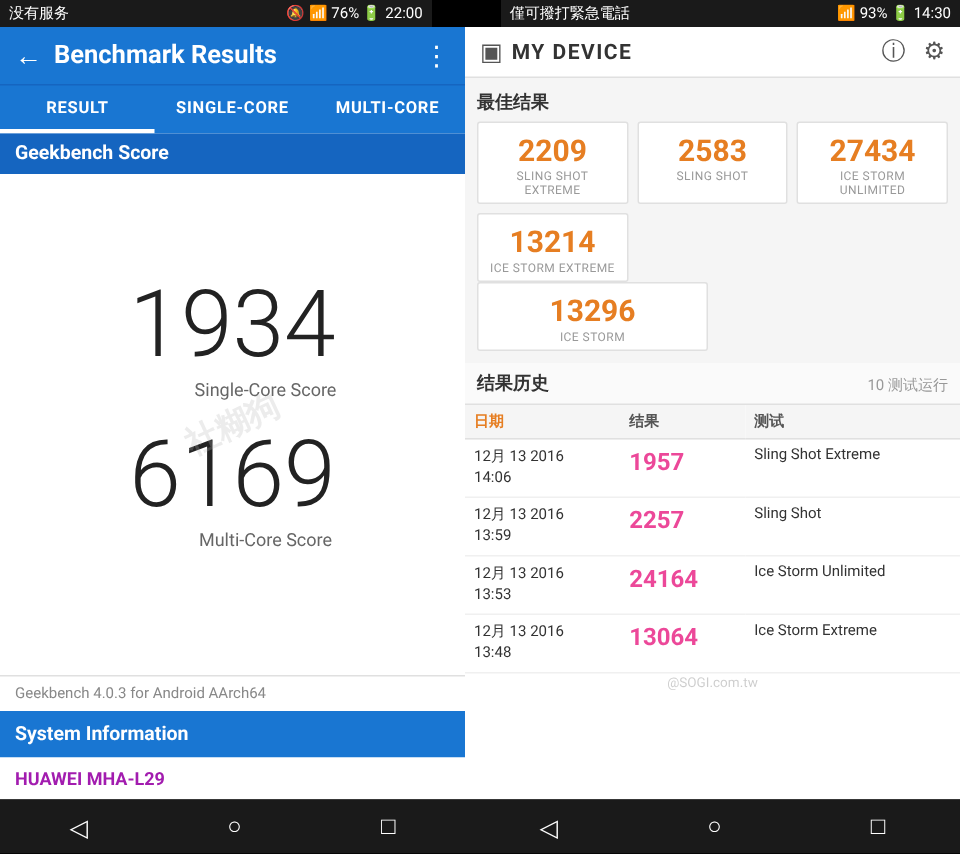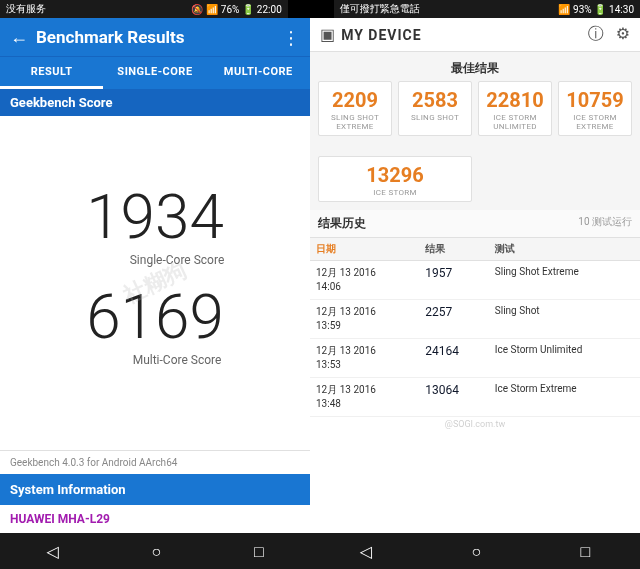--- a/index.html
+++ b/index.html
@@ -220,28 +220,27 @@
 
     .best-results-section {
       padding: 4px 8px 4px 8px;
       background: #f5f5f5;
     }
     .best-results-label {
       font-size: 12px;
       color: #333;
       font-weight: bold;
       padding: 4px 0 4px 0;
-      text-align: center;
     }
 
     .scores-grid {
       display: grid;
-      grid-template-columns: 1fr 1fr 1fr 1fr;
+      grid-template-columns: 1fr 1fr 1fr;
       gap: 6px;
-      margin-bottom: 20px;
+      margin-bottom: 0;
     }
     .score-tile {
       background: #fff;
       border: 1px solid #e0e0e0;
       border-radius: 2px;
       padding: 6px 6px 4px 6px;
       text-align: center;
     }
     .score-tile .tile-score {
       font-size: 20px;
@@ -260,21 +259,21 @@
       background: #fff;
       flex: 1;
       display: flex;
       flex-direction: column;
       overflow: hidden;
     }
 
     .history-header {
       display: flex;
       justify-content: space-between;
-      align-items: flex-start;
+      align-items: flex-end;
       padding: 5px 8px;
       border-bottom: 1px solid #e0e0e0;
       background: #fafafa;
     }
     .history-label {
       font-size: 12px;
       font-weight: bold;
       color: #333;
     }
     .history-count {
@@ -303,23 +302,23 @@
     .history-table tbody tr {
       border-bottom: 1px solid #f0f0f0;
     }
     .history-table tbody td {
       padding: 5px 6px;
       color: #333;
       font-size: 10px;
       vertical-align: top;
     }
     .history-table tbody td.result-val {
-      color: #0f172a;
-      font-weight: normal;
-      font-size: 12px;
+      color: #ec4899;
+      font-weight: bold;
+      font-size: 16px;
     }
     .date-cell {
       color: #555;
       font-size: 9px;
       line-height: 1.4;
     }
     .sogi-watermark {
       font-size: 9px;
       color: rgba(0,0,0,0.2);
       text-align: center;
@@ -389,25 +388,25 @@
       <div class="scores-grid">
         <div class="score-tile">
           <div class="tile-score orange">2209</div>
           <div class="tile-label">SLING SHOT EXTREME</div>
         </div>
         <div class="score-tile">
           <div class="tile-score orange">2583</div>
           <div class="tile-label">SLING SHOT</div>
         </div>
         <div class="score-tile">
-          <div class="tile-score orange">22810</div>
+          <div class="tile-score orange">27434</div>
           <div class="tile-label">ICE STORM UNLIMITED</div>
         </div>
         <div class="score-tile">
-          <div class="tile-score orange">10759</div>
+          <div class="tile-score orange">13214</div>
           <div class="tile-label">ICE STORM EXTREME</div>
         </div>
       </div>
       <div style="display:grid;grid-template-columns:1fr 1fr;gap:6px;margin-bottom:4px;">
         <div class="score-tile">
           <div class="tile-score orange">13296</div>
           <div class="tile-label">ICE STORM</div>
         </div>
         <div></div>
       </div>

